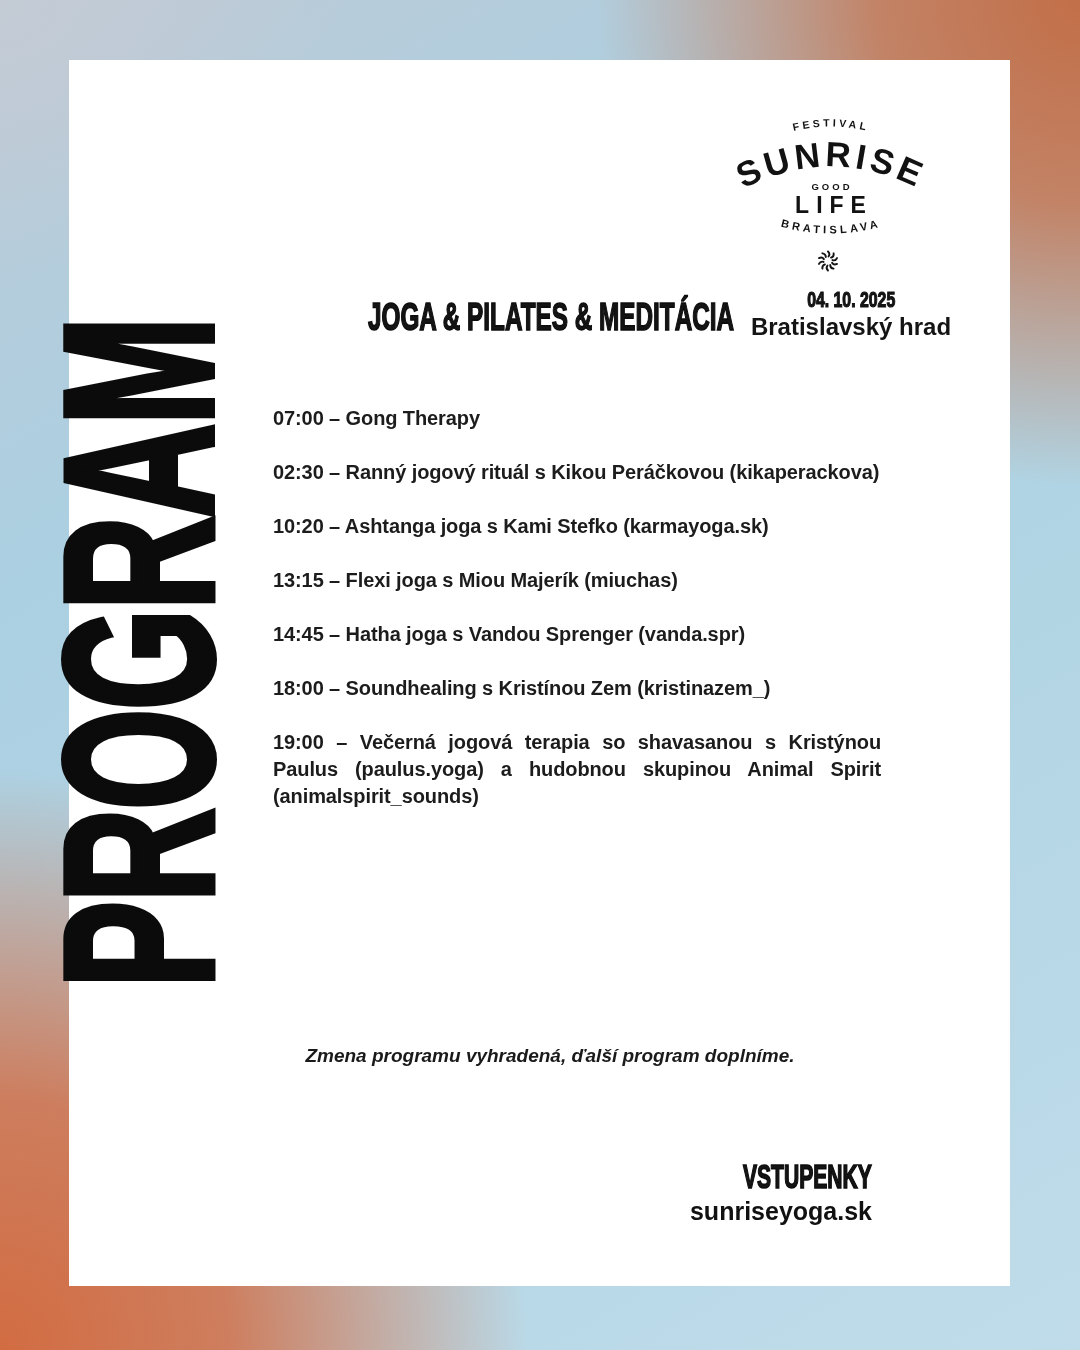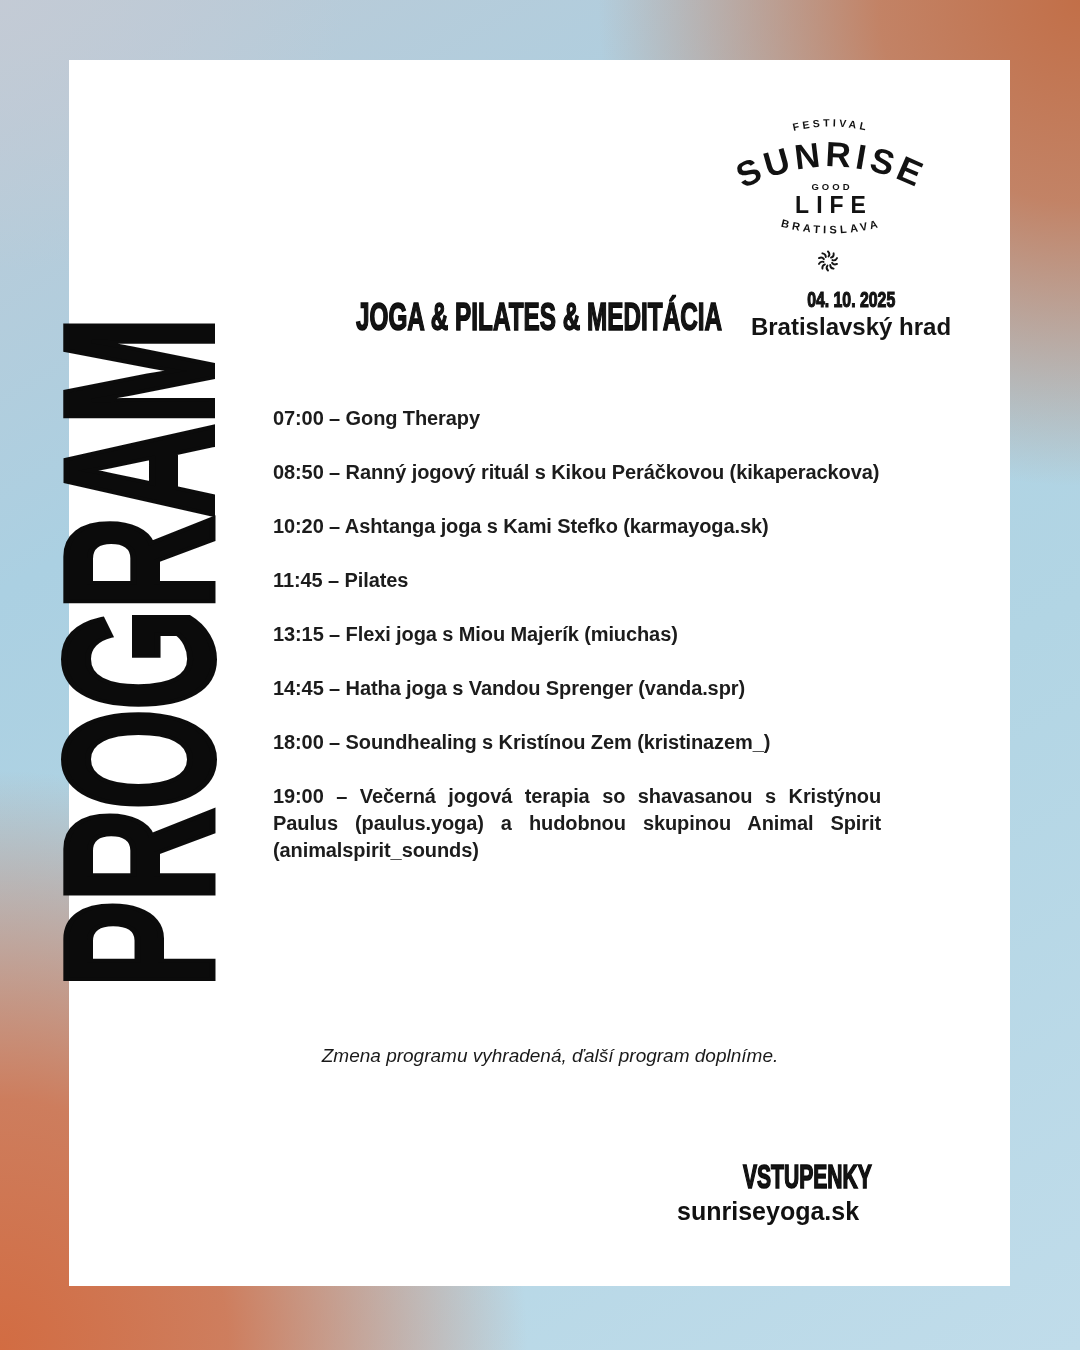--- a/index.html
+++ b/index.html
@@ -27,21 +27,21 @@
   .t-life{font-size:23px;font-weight:600;letter-spacing:7px;}
   .t-brat{font-size:11px;font-weight:600;letter-spacing:3.4px;}
   .sun{position:absolute;left:746px;top:188px;width:26px;height:26px;}
   
   .event{position:absolute;left:652px;top:226px;width:260px;text-align:center;}
   .event-date{font-size:22px;font-weight:800;line-height:28px;white-space:nowrap;}
   .event-date span{display:inline-block;transform:scaleX(.72);transform-origin:50% 50%;
     -webkit-text-stroke:1.2px #121212;}
   .event-venue{font-size:24px;font-weight:700;line-height:23px;margin-top:1px;}
   
-  .title{position:absolute;left:184px;top:238px;width:500px;margin:0;
+  .title{position:absolute;left:196px;top:238px;width:500px;margin:0;
     text-align:center;font-size:38px;line-height:38px;font-weight:800;white-space:nowrap;}
   .title span{display:inline-block;transform:scaleX(.64);transform-origin:50% 50%;
     -webkit-text-stroke:1.5px #0c0c0c;}
   
   .program-vertical{
     position:absolute;left:-36px;top:316px;width:612px;
     font-size:212px;line-height:212px;font-weight:700;white-space:nowrap;
     transform-origin:0 0;transform:rotate(-90deg) translateX(-612px);
   }
   .program-vertical span{
@@ -49,27 +49,27 @@
     letter-spacing:-.012em;color:#0b0b0b;-webkit-text-stroke:6px #0b0b0b;
   }
   
   .schedule{position:absolute;left:204px;top:345px;width:608px;}
   .schedule p{
     margin:0 0 27px;font-size:20px;line-height:27px;font-weight:700;
     color:#1c1c1c;text-align:justify;letter-spacing:-.1px;
   }
   
   .note{position:absolute;left:196px;top:984px;width:570px;margin:0;
-    text-align:center;font-size:19px;line-height:24px;font-weight:400;font-style:italic;color:#1a1a1a;}
+    text-align:center;font-size:19px;line-height:24px;font-weight:700;font-style:italic;color:#1a1a1a;}
   
   .tickets{position:absolute;right:138px;top:1098px;text-align:right;}
   .tickets-label{font-size:34px;line-height:36px;font-weight:800;white-space:nowrap;}
   .tickets-label span{display:inline-block;transform:scaleX(.62);transform-origin:100% 50%;
     -webkit-text-stroke:1.6px #0c0c0c;}
-  .tickets-site{font-size:25px;line-height:30px;font-weight:700;margin-top:2px;color:#111;text-align:center;}
+  .tickets-site{font-size:25px;line-height:30px;font-weight:700;margin-top:2px;color:#111;}
 </style>
 </head>
 <body>
 
 <div class="poster">
   <div class="sheet">
 
     <div class="logo">
       <svg viewBox="0 0 220 140" width="220" height="140">
         <defs>
@@ -118,23 +118,22 @@
     <h1 class="title">
       <span>JOGA &amp; PILATES &amp; MEDITÁCIA</span>
     </h1>
 
     <div class="program-vertical">
       <span>PROGRAM</span>
     </div>
 
     <div class="schedule">
       <p>07:00 – Gong Therapy</p>
-      <p>08:50 – Ranný jogový rituál s Kikou Peráčkovou (kikaperackova)</p>
+      <p>02:30 – Ranný jogový rituál s Kikou Peráčkovou (kikaperackova)</p>
       <p>10:20 – Ashtanga joga s Kami Stefko (karmayoga.sk)</p>
-      <p>11:45 – Pilates</p>
       <p>13:15 – Flexi joga s Miou Majerík (miuchas)</p>
       <p>14:45 – Hatha joga s Vandou Sprenger (vanda.spr)</p>
       <p>18:00 – Soundhealing s Kristínou Zem (kristinazem_)</p>
       <p>19:00 – Večerná jogová terapia so shavasanou s Kristýnou Paulus (paulus.yoga) a hudobnou skupinou Animal Spirit (animalspirit_sounds)</p>
     </div>
 
     <p class="note">Zmena programu vyhradená, ďalší program doplníme.</p>
 
     <div class="tickets">
       <div class="tickets-label">

